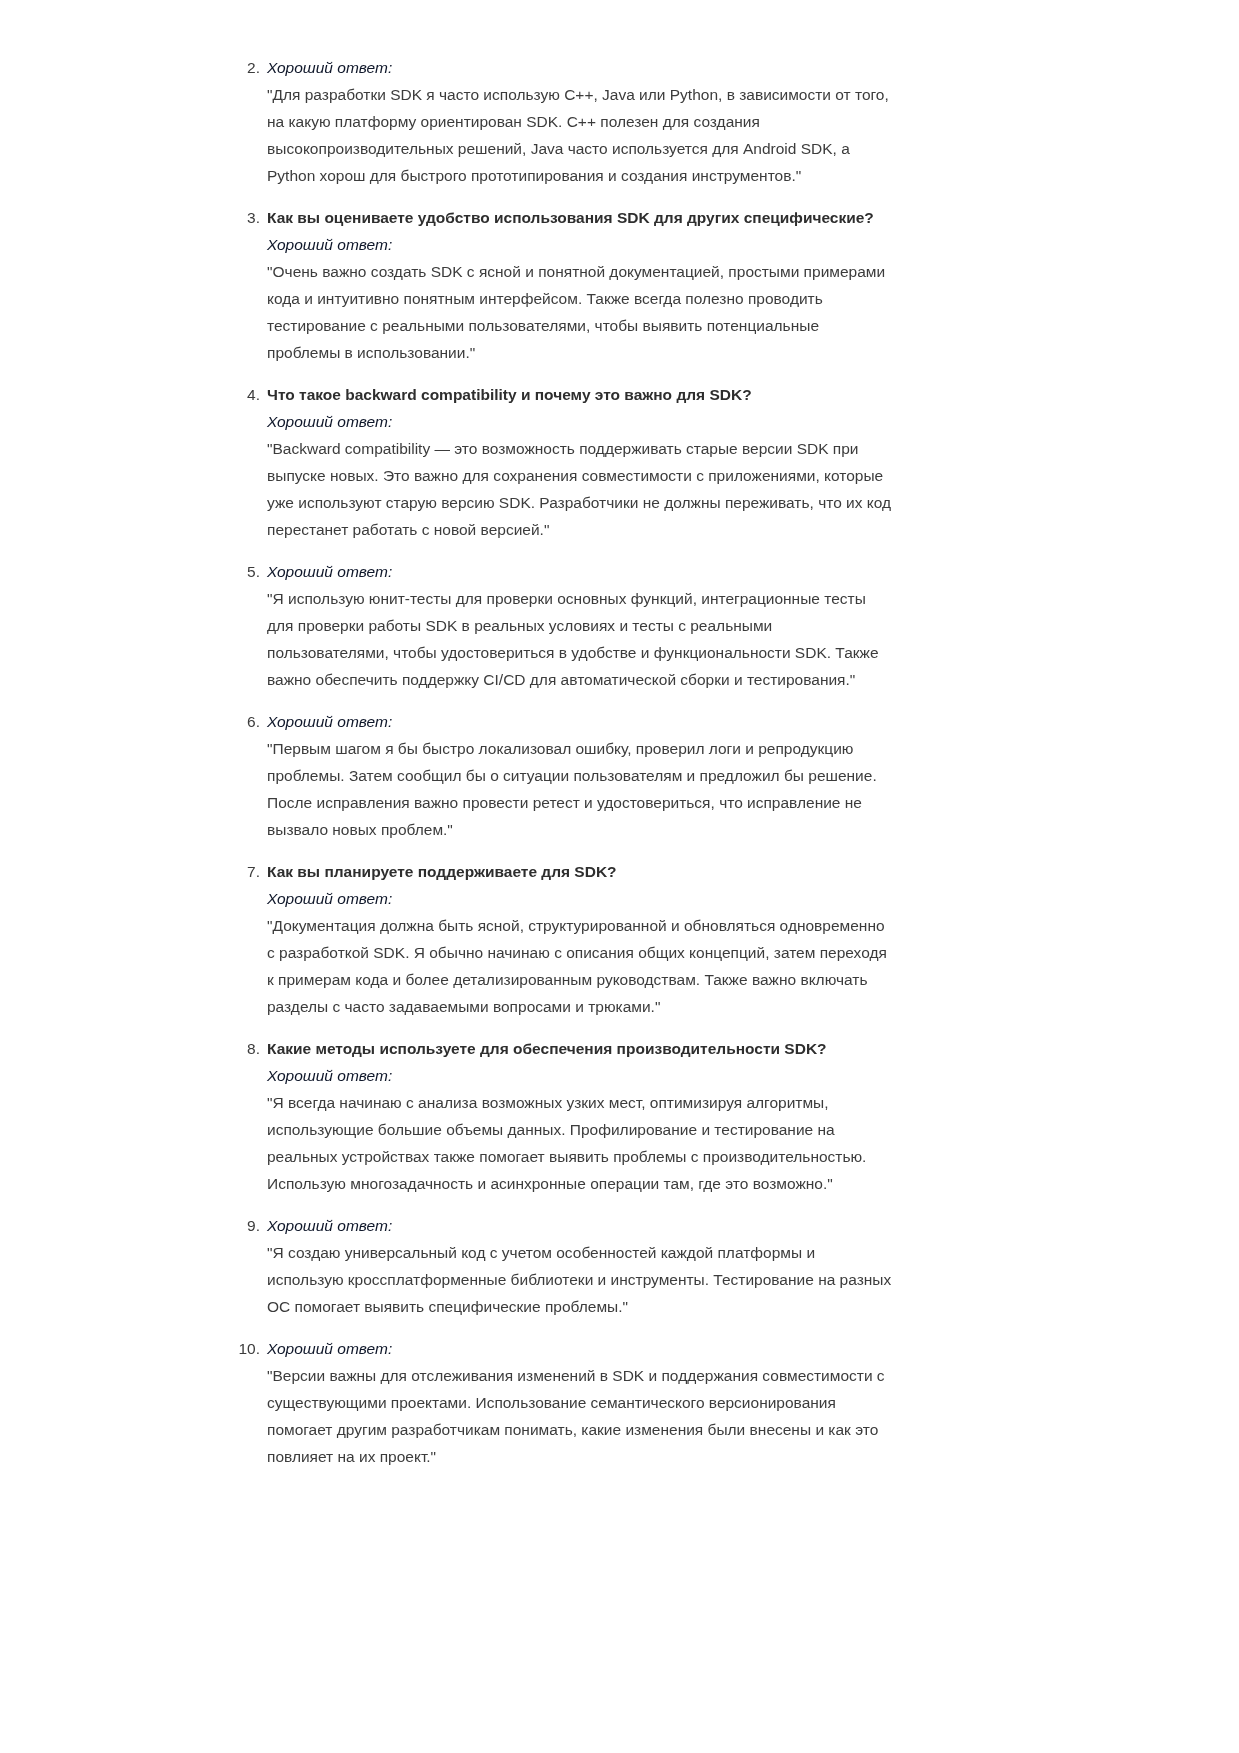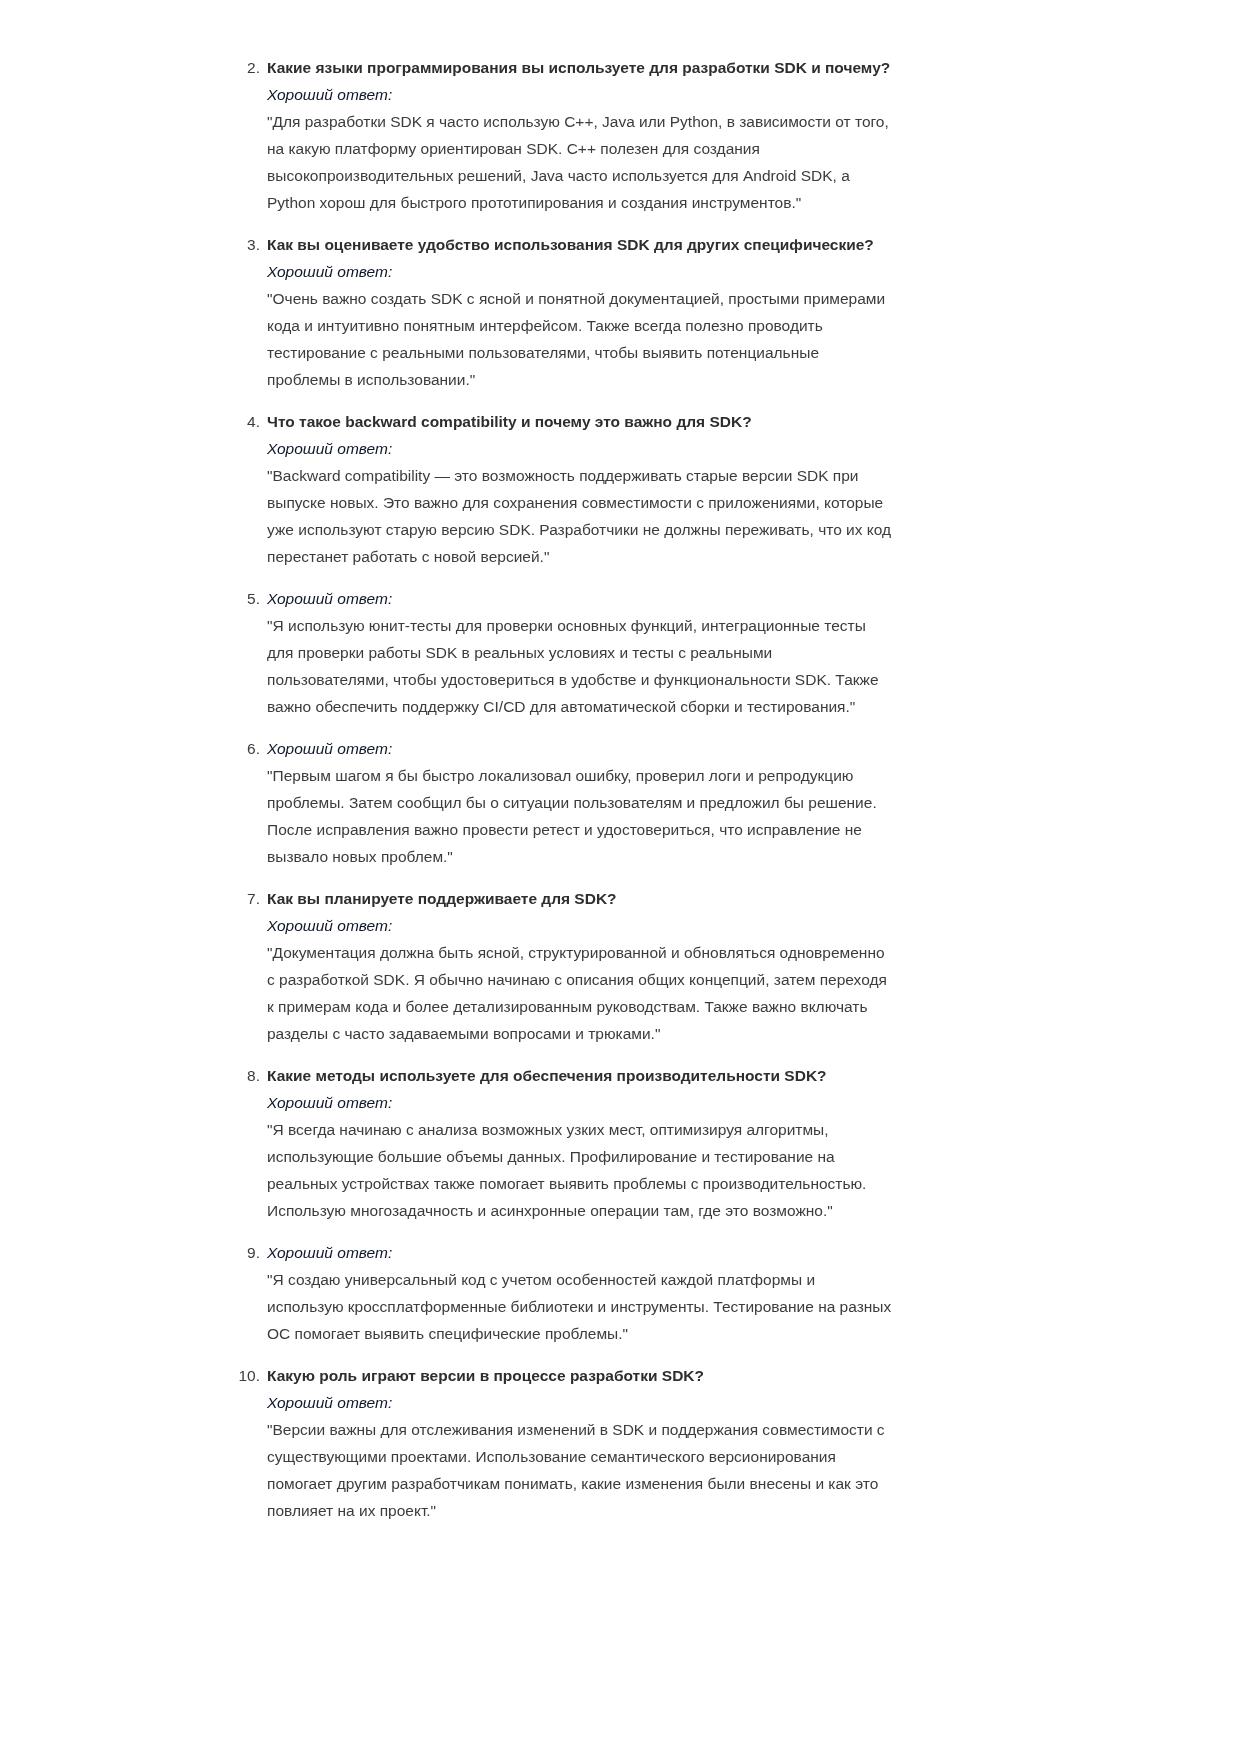--- a/index.html
+++ b/index.html
@@ -51,21 +51,20 @@
     color: #3c3c3c;
   }
 </style>
 </head>
 <body>
 
 <ol class="doc" id="question-list">
   <li class="item">
     <span class="num">2.</span>
     <div class="content">
-      <div class="q">Какие языки программирования вы используете для разработки SDK и почему?</div>
       <div class="label">Хороший ответ:</div>
       <div class="ans">"Для разработки SDK я часто использую C++, Java или Python, в зависимости от того, на какую платформу ориентирован SDK. C++ полезен для создания высокопроизводительных решений, Java часто используется для Android SDK, а Python хорош для быстрого прототипирования и создания инструментов."</div>
     </div>
   </li>
 
   <li class="item">
     <span class="num">3.</span>
     <div class="content">
       <div class="q">Как вы оцениваете удобство использования SDK для других специфические?</div>
       <div class="label">Хороший ответ:</div>
@@ -120,18 +119,17 @@
     <span class="num">9.</span>
     <div class="content">
       <div class="label">Хороший ответ:</div>
       <div class="ans">"Я создаю универсальный код с учетом особенностей каждой платформы и использую кроссплатформенные библиотеки и инструменты. Тестирование на разных ОС помогает выявить специфические проблемы."</div>
     </div>
   </li>
 
   <li class="item">
     <span class="num">10.</span>
     <div class="content">
-      <div class="q">Какую роль играют версии в процессе разработки SDK?</div>
       <div class="label">Хороший ответ:</div>
       <div class="ans">"Версии важны для отслеживания изменений в SDK и поддержания совместимости с существующими проектами. Использование семантического версионирования помогает другим разработчикам понимать, какие изменения были внесены и как это повлияет на их проект."</div>
     </div>
   </li>
 </ol>
 
 </body></html>

